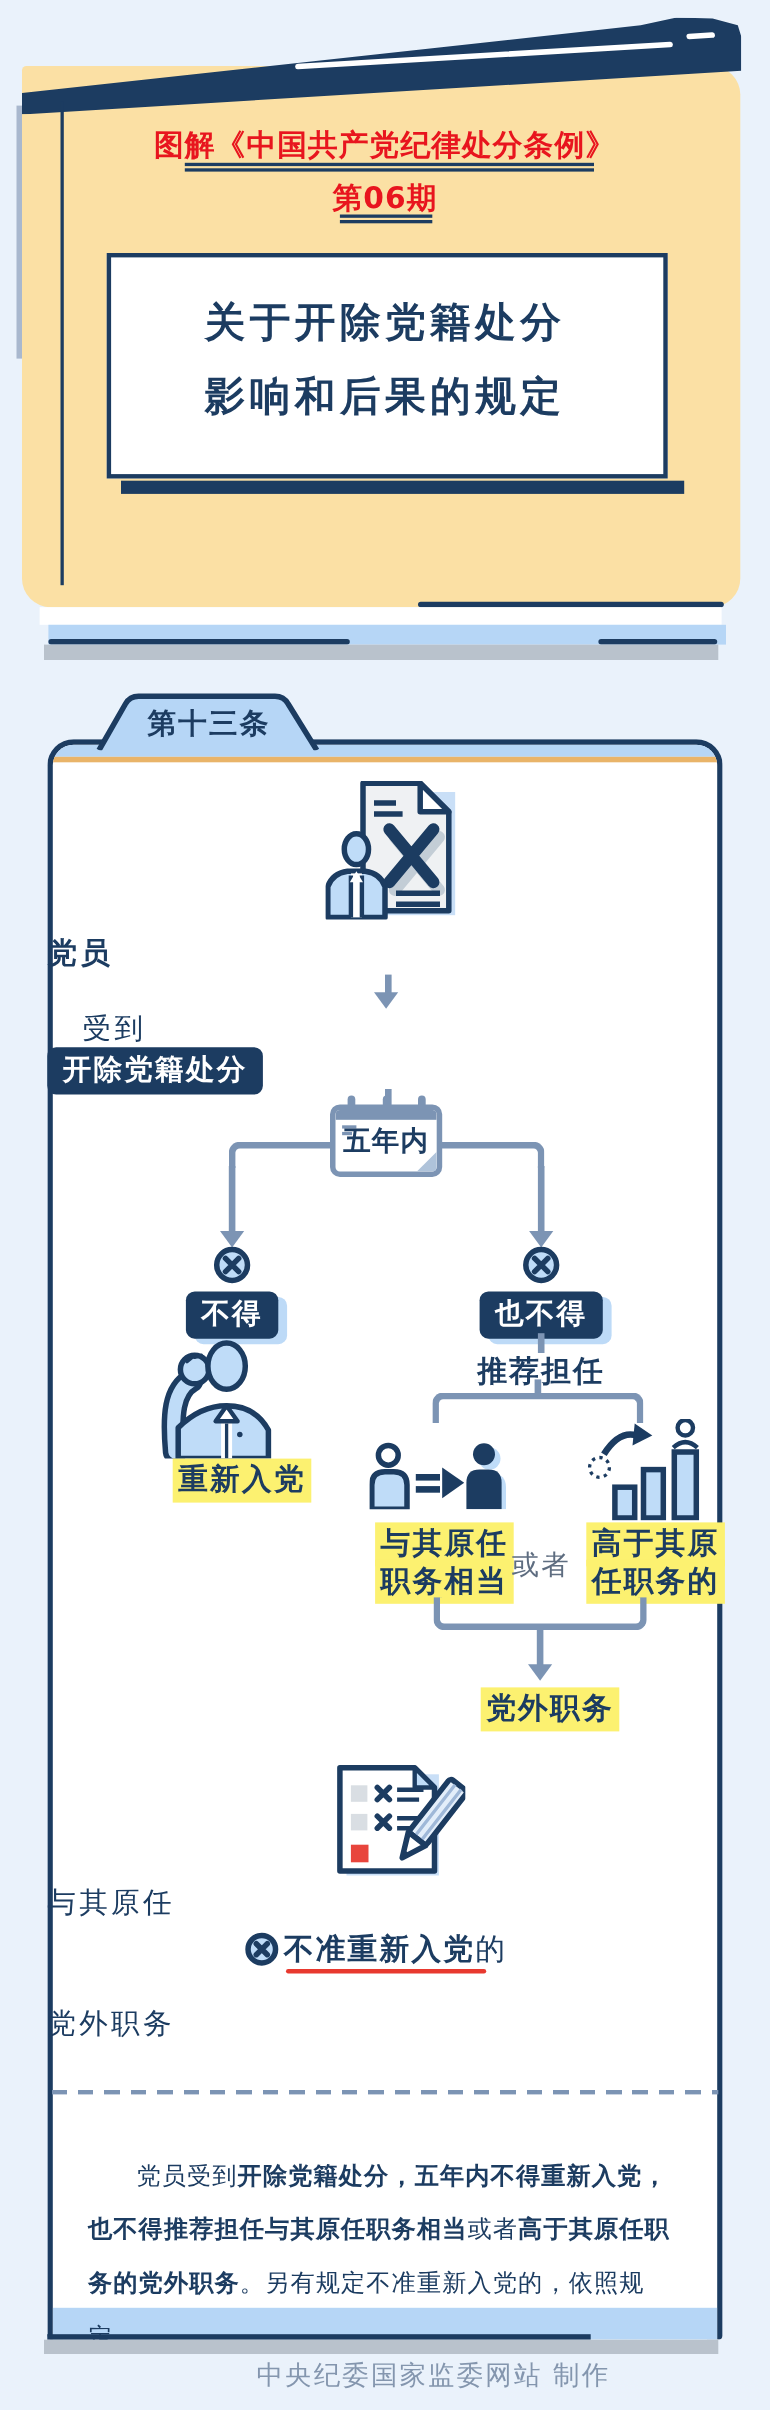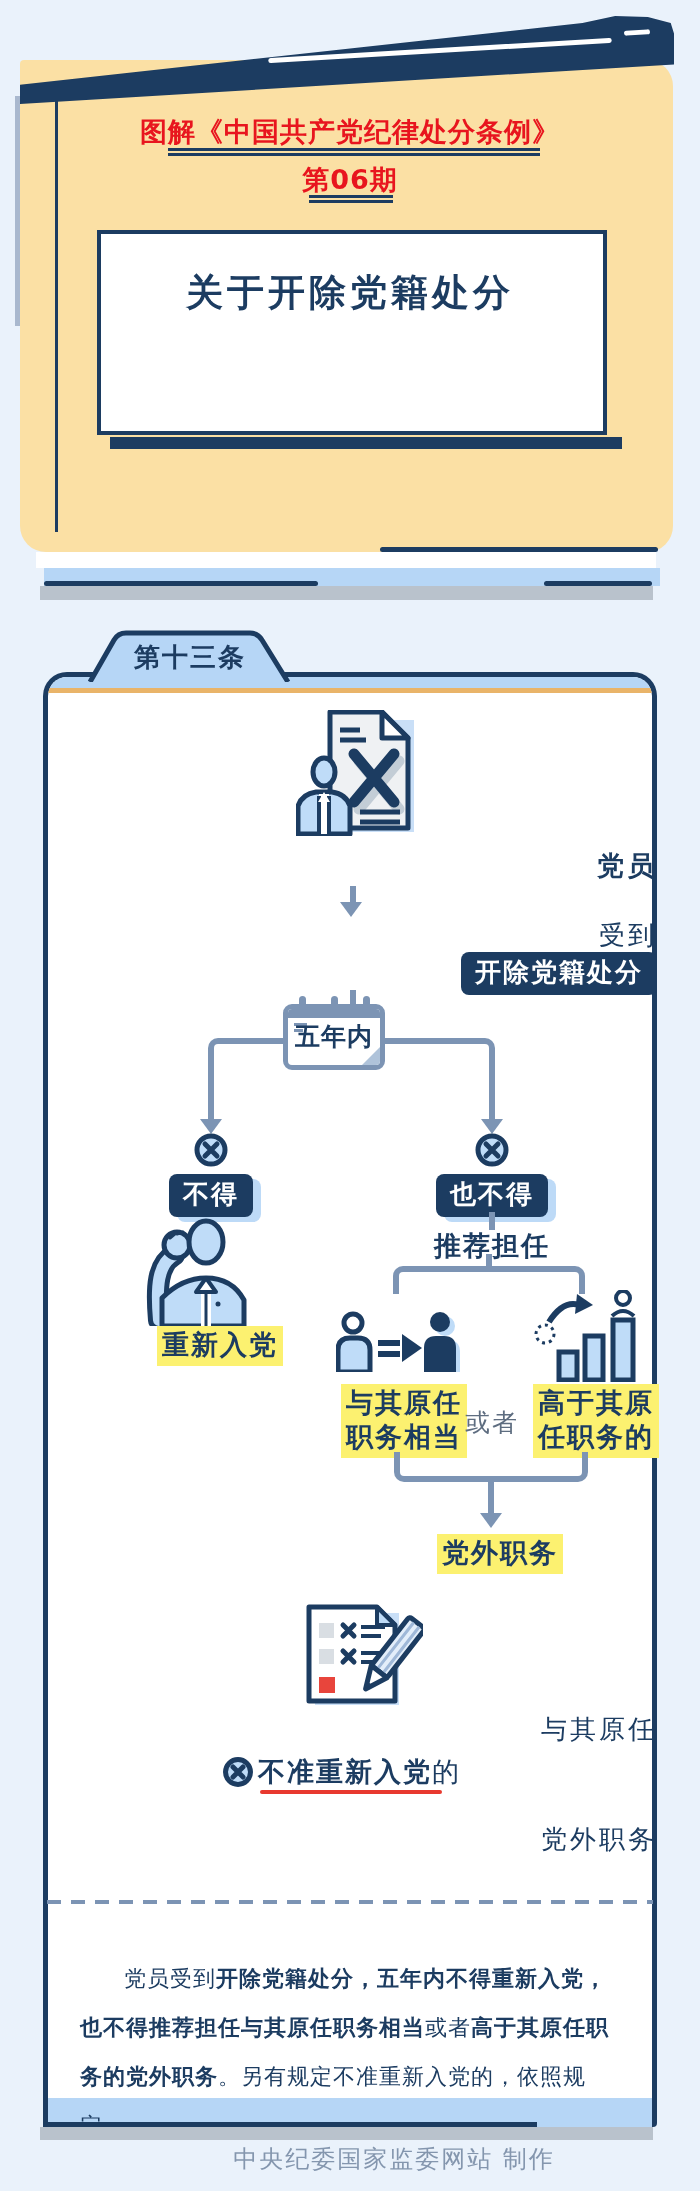--- a/index.html
+++ b/index.html
@@ -1,19 +1,19 @@
 <!DOCTYPE html>
 <html><head>
 <meta charset="utf-8">
 <style>
   html,body{margin:0;padding:0;}
   body{font-family:"DejaVu Sans","Liberation Sans",sans-serif;}
   #canvas{position:relative;width:700px;height:2191px;background:#EAF2FB;overflow:hidden;}
   .abs{position:absolute;}
-  .cx{position:absolute;left:43px;width:614px;text-align:right;}
+  .cx{position:absolute;left:43px;width:614px;text-align:left;}
   .cxp{position:absolute;left:0;width:700px;text-align:center;}
   .navy{color:#1C3C61;}
   .red{color:#E8151E;}
   .bold{font-weight:800;}
   .badge{display:inline-block;background:#1C3C61;color:#fff;font-weight:800;font-size:26px;
          padding:3px 14px 5px;border-radius:8px;letter-spacing:2px;}
   .badge-sh{box-shadow:8px 5px 0 #BDDAF7;}
   .hl{display:inline-block;background:#FCF170;color:#1C3C61;font-weight:800;font-size:27px;
       padding:1px 5px 3px;letter-spacing:2px;}
   .stub{position:absolute;width:6px;background:#7C94B4;}
@@ -49,20 +49,21 @@
   <div class="ul2" style="left:168px;top:148px;width:372px;"></div>
   <div class="ul2" style="left:168px;top:153px;width:372px;"></div>
 
   <div class="cxp red bold" style="top:162px;font-size:27px;letter-spacing:1px;">第06期</div>
   <div class="ul2" style="left:309px;top:195px;width:84px;"></div>
   <div class="ul2" style="left:309px;top:200px;width:84px;"></div>
 
   <div class="abs" style="left:110px;top:437px;width:512px;height:12px;background:#1C3C61;"></div>
   <div class="abs" style="left:97px;top:230px;width:510px;height:205px;box-sizing:border-box;background:#fff;border:4px solid #1C3C61;"></div>
   <div class="cxp navy bold" style="top:268px;font-size:37px;letter-spacing:4px;">关于开除党籍处分</div>
+  <div class="cxp navy bold" style="top:336px;font-size:37px;letter-spacing:4px;">影响和后果的规定</div>
 
   <div class="abs" style="left:36px;top:552px;width:620px;height:16px;background:#fff;"></div>
   <div class="abs" style="left:44px;top:568px;width:616px;height:18px;background:#B6D6F6;"></div>
   <div class="abs" style="left:44px;top:581px;width:274px;height:5px;background:#1C3C61;border-radius:3px;"></div>
   <div class="abs" style="left:544px;top:581px;width:108px;height:5px;background:#1C3C61;border-radius:3px;"></div>
   <div class="abs" style="left:40px;top:586px;width:613px;height:14px;background:#B9C2CC;"></div>
 
   <div class="abs" style="left:43px;top:672px;width:614px;height:1455px;box-sizing:border-box;background:#fff;
               border:5px solid #1C3C61;border-bottom:none;border-radius:24px 24px 4px 4px;overflow:hidden;">
     <div style="height:11px;background:#B6D6F6;"></div>
@@ -89,37 +90,37 @@
     <rect x="23" y="84" width="10" height="40" fill="#fff"></rect>
     <path d="M23,86 V124 M33,86 V124" stroke="#1C3C61" stroke-width="4"></path>
     <path d="M28,82 L22,92 L34,92 Z" fill="#fff"></path>
   </svg>
 
   <div class="cx navy bold" style="top:848px;font-size:27px;letter-spacing:3px;">党员</div>
 
   <div class="stub" style="left:350px;top:886px;height:18px;"></div>
   <div class="arrhead" style="left:340px;top:902px;"></div>
 
-  <div class="cx navy" style="top:918px;font-size:26px;letter-spacing:3px;">受到</div>
+  <div class="cx navy" style="top:918px;font-size:26px;letter-spacing:3px;padding-left:32px;">受到</div>
 
   <div class="cx" style="top:952px;">
     <span class="badge">开除党籍处分</span>
   </div>
 
   <div class="stub" style="left:350px;top:990px;height:20px;"></div>
 
   <div class="abs" style="left:208px;top:1038px;width:287px;height:24px;box-sizing:border-box;
               border-top:6px solid #7C94B4;border-left:6px solid #7C94B4;border-right:6px solid #7C94B4;
               border-radius:10px 10px 0 0;"></div>
   <div class="stub" style="left:208px;top:1060px;height:62px;"></div>
   <div class="stub" style="left:489px;top:1060px;height:62px;"></div>
   <div class="arrhead" style="left:200px;top:1119px;"></div>
   <div class="arrhead" style="left:481px;top:1119px;"></div>
 
-  <div class="abs" style="left:283px;top:996px;width:102px;height:76px;text-decoration:underline;">
+  <div class="abs" style="left:300px;top:996px;width:102px;height:76px;text-decoration:underline;">
     <div class="abs" style="left:16px;top:0;width:7px;height:16px;background:#7C94B4;border-radius:4px;"></div>
     <div class="abs" style="left:48px;top:0;width:7px;height:16px;background:#7C94B4;border-radius:4px;"></div>
     <div class="abs" style="left:80px;top:0;width:7px;height:16px;background:#7C94B4;border-radius:4px;"></div>
     <div class="abs" style="left:0;top:8px;width:102px;height:66px;box-sizing:border-box;background:#fff;
                 border:5px solid #7C94B4;border-radius:9px;overflow:hidden;">
       <div style="height:9px;background:#7C94B4;"></div>
       <div class="abs" style="left:6px;top:14px;width:13px;height:3px;background:#7C94B4;"></div>
       <div class="abs" style="left:6px;top:20px;width:9px;height:3px;background:#7C94B4;"></div>
       <div class="abs" style="right:0;bottom:0;width:0;height:0;border-left:18px solid transparent;border-bottom:18px solid #AFC3DA;"></div>
     </div>

